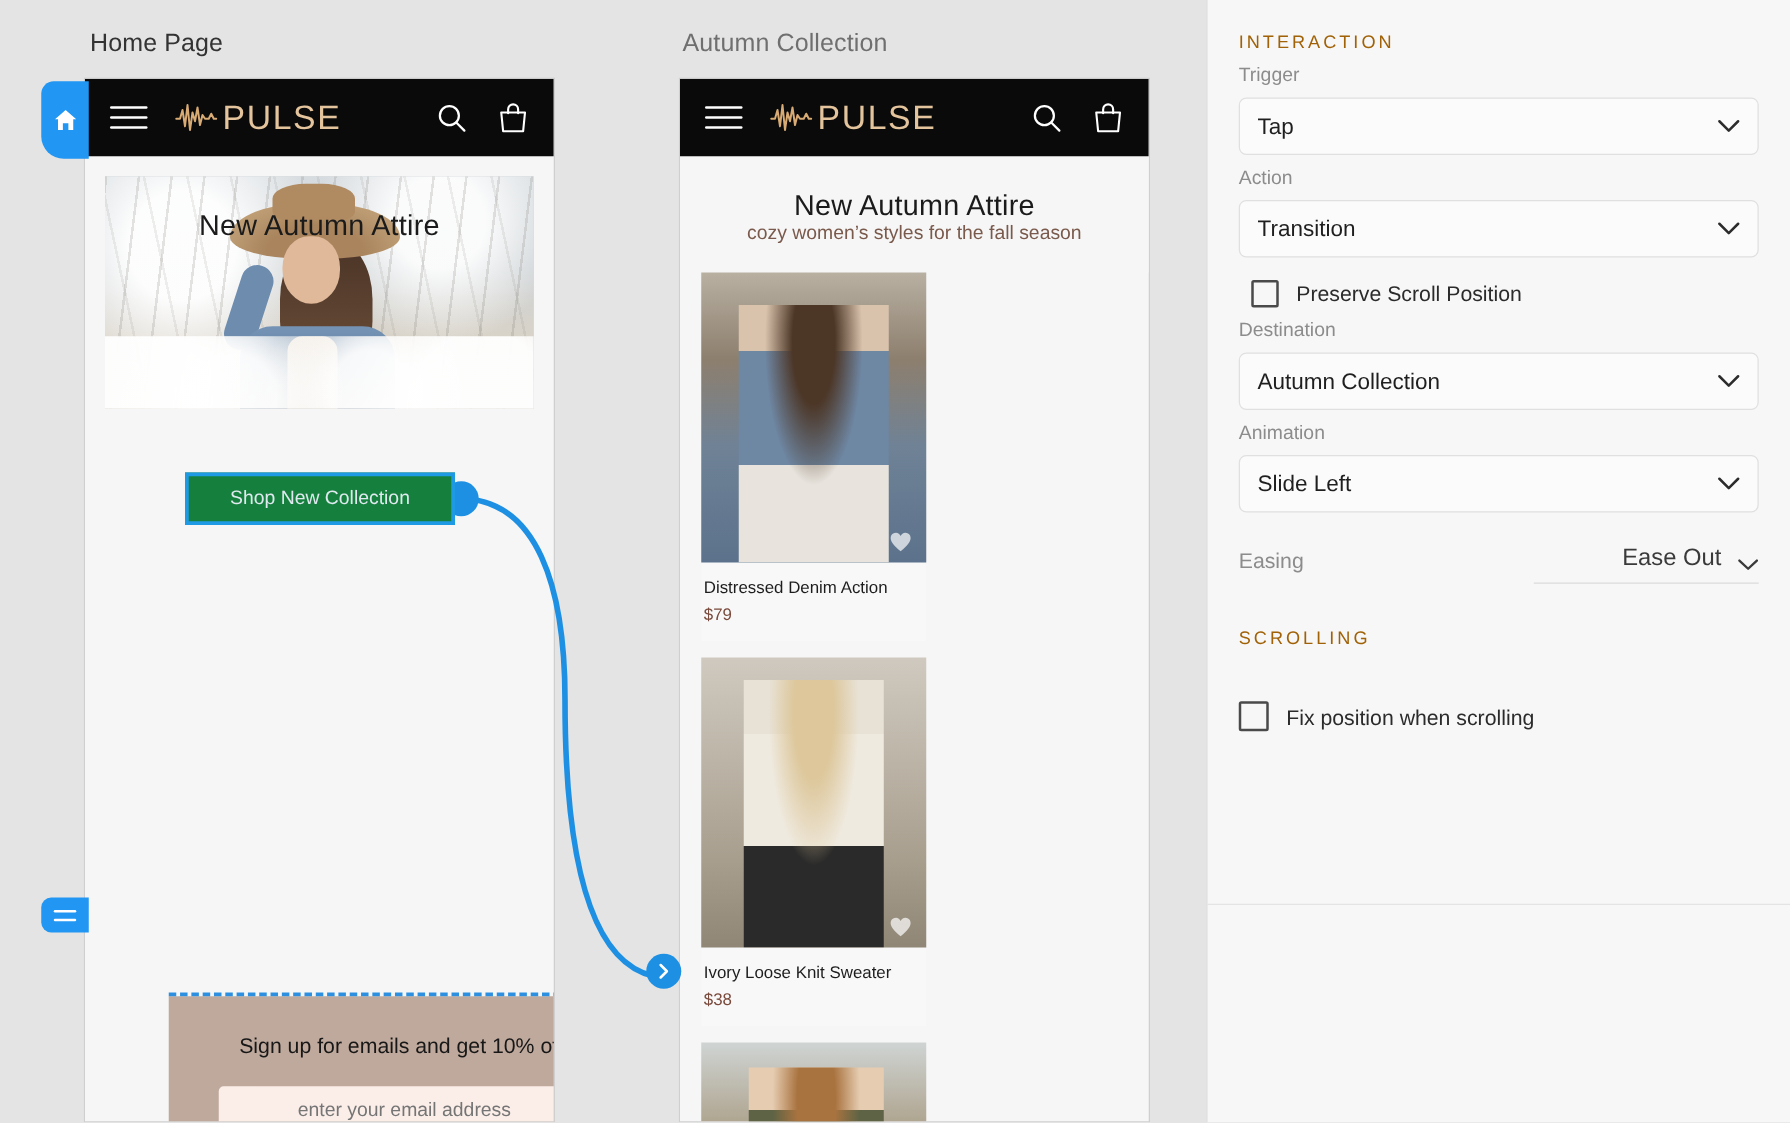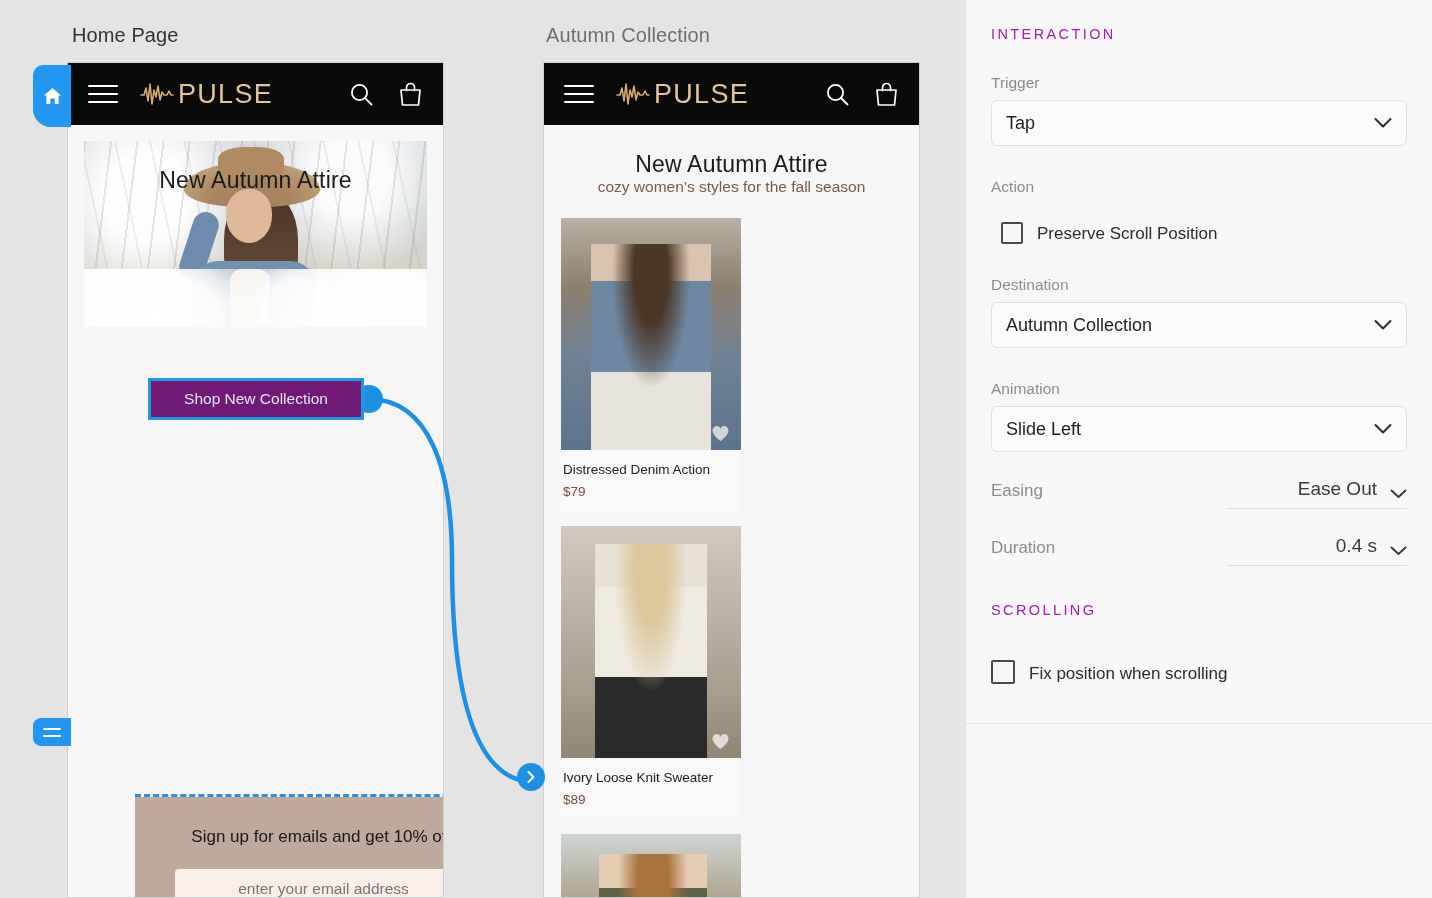--- a/index.html
+++ b/index.html
@@ -124,21 +124,21 @@
   .hero-title {
     position: absolute; left:0; right:0; top:104px;
     text-align:center; font-size:23px; color:#1b1b1b;
     letter-spacing:.2px; z-index:3;
   }
 
   
   .shop-btn {
     position:absolute; left:148px; top:378px;
     width:216px; height:42px;
-    background:#701a75;
+    background:#15803d;
     border:3px solid #1e9ae5;
     display:flex; align-items:center; justify-content:center;
     color:#dfe9ef; font-size:15.5px;
     z-index: 30; cursor:pointer;
   }
 
   
   .cats { position:absolute; left:67px; top:444px; width:377px; height:234px; display:flex; gap:10px; padding:0 0 0 0; }
   .cat { position:relative; width:183px; height:234px; overflow:hidden; }
   .cat .ph { position:absolute; inset:0; }
@@ -263,25 +263,25 @@
   #flag-scroll i { display:block; width:18px; height:2px; background:#fff; border-radius:1px; }
   #flag-scroll .stack { display:flex; flex-direction:column; gap:5px; }
 
   
   .panel {
     position:absolute; right:0; top:0; width:467px; height:898px;
     background:#f7f7f7;
     border-left:1px solid #dcdcdc;
   }
   .section-title {
-    font-size:14.5px; letter-spacing:2.4px; color:#a21caf;
+    font-size:14.5px; letter-spacing:2.4px; color:#a16207;
     padding:26px 0 0 25px;
   }
   .panel .field { padding: 0 25px; }
-  .field-label { font-size:15.5px; color:#8c8c8c; margin-top:32px; margin-bottom:8px; }
+  .field-label { font-size:15.5px; color:#8c8c8c; margin-top:10px; margin-bottom:8px; }
   .select {
     position:relative; height:46px; background:#fbfbfb;
     border:1px solid #e0e0e0; border-radius:6px;
     display:flex; align-items:center; padding:0 14px;
     font-size:18px; color:#1f1f1f; cursor:pointer;
   }
   .select .chev { position:absolute; right:14px; top:50%; transform:translateY(-50%); }
   .check-row {
     display:flex; align-items:flex-end; gap:14px;
     padding: 18px 0 0 35px; cursor:pointer;
@@ -416,21 +416,21 @@
           <div class="price">$79</div>
         </div>
         <div class="card">
           <div class="thumb p2">
               <div class="pose"></div>
             <svg class="heart" viewBox="0 0 22 20">
               <path d="M11 19 C2 12 1 7 4.4 4.3 C7 2.2 10 3.6 11 6 C12 3.6 15 2.2 17.6 4.3 C21 7 20 12 11 19 Z" fill="#ffffff" opacity=".85"></path>
             </svg>
           </div>
           <div class="name">Ivory Loose Knit Sweater</div>
-          <div class="price">$89</div>
+          <div class="price">$38</div>
         </div>
         <div class="card">
           <div class="thumb p3">
               <div class="pose"></div>
 
           </div>
 
         </div>
 
       </div>
@@ -468,20 +468,26 @@
       <div class="select">
         <span>Tap</span>
         <svg class="chev" width="18" height="11" viewBox="0 0 18 11">
           <path d="M1.5 1.5 L9 9 L16.5 1.5" fill="none" stroke="#2c2c2c" stroke-width="2" stroke-linecap="round" stroke-linejoin="round"></path>
         </svg>
       </div>
     </div>
 
     <div class="field">
       <div class="field-label">Action</div>
+      <div class="select">
+        <span>Transition</span>
+        <svg class="chev" width="18" height="11" viewBox="0 0 18 11">
+          <path d="M1.5 1.5 L9 9 L16.5 1.5" fill="none" stroke="#2c2c2c" stroke-width="2" stroke-linecap="round" stroke-linejoin="round"></path>
+        </svg>
+      </div>
     </div>
 
     <div class="check-row">
       <span class="cbox"></span>
       <span class="check-label">Preserve Scroll Position</span>
     </div>
 
     <div class="field">
       <div class="field-label">Destination</div>
       <div class="select">
@@ -505,29 +511,20 @@
     <div class="inline-row">
       <span class="inline-label">Easing</span>
       <span class="inline-sel">
         <span>Ease Out</span>
         <svg class="chev" width="17" height="10" viewBox="0 0 17 10">
           <path d="M1.5 1.5 L8.5 8 L15.5 1.5" fill="none" stroke="#3a3a3a" stroke-width="1.9" stroke-linecap="round" stroke-linejoin="round"></path>
         </svg>
       </span>
     </div>
 
-    <div class="inline-row">
-      <span class="inline-label">Duration</span>
-      <span class="inline-sel">
-        <span>0.4 s</span>
-        <svg class="chev" width="17" height="10" viewBox="0 0 17 10">
-          <path d="M1.5 1.5 L8.5 8 L15.5 1.5" fill="none" stroke="#3a3a3a" stroke-width="1.9" stroke-linecap="round" stroke-linejoin="round"></path>
-        </svg>
-      </span>
-    </div>
 
     <div class="panel-divider" style="top:723px"></div>
 
     <div class="section-title" style="padding-top:36px">SCROLLING</div>
 
     <div class="check-row" style="padding-left:25px; padding-top:42px">
       <span class="cbox big"></span>
       <span class="check-label">Fix position when scrolling</span>
     </div>
   </div>

